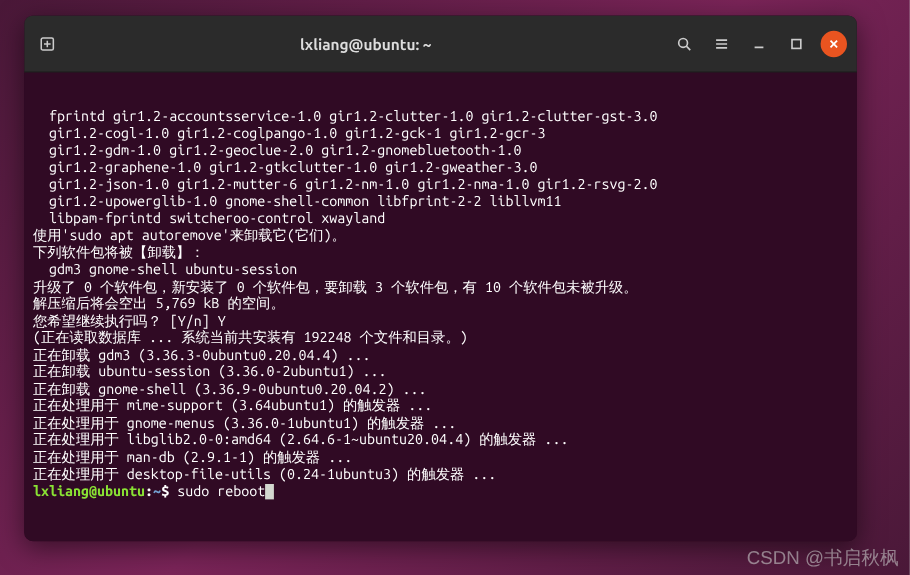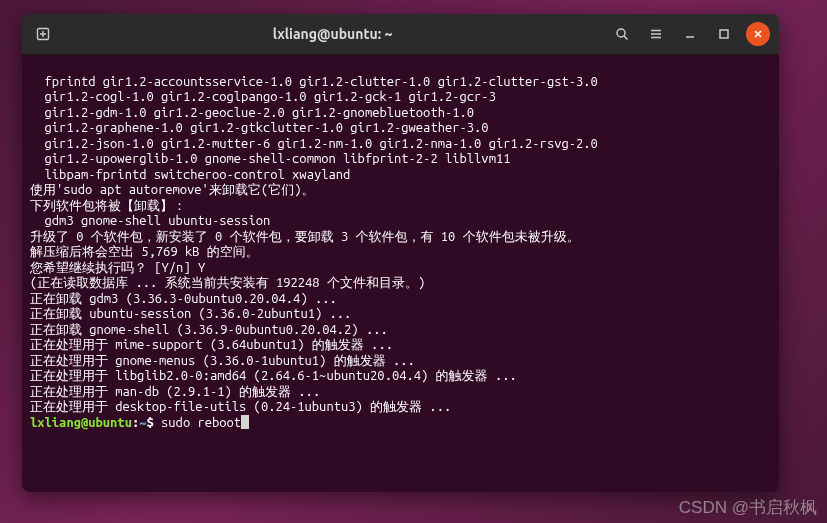--- a/index.html
+++ b/index.html
@@ -12,21 +12,21 @@
   .window {
     position: absolute; top: 14px; left: 22px;
     width: 757px; height: 478px;
     background: #300a24;
     border-radius: 8px;
     box-shadow: 0 6px 24px rgba(0,0,0,0.5);
     display: flex; flex-direction: column;
     overflow: hidden;
   }
   .titlebar {
-    height: 41px; background: #2b2b2b;
+    height: 52px; background: #2b2b2b;
     display: flex; align-items: center;
     padding: 0 6px; gap: 6px;
     border-bottom: 1px solid #1a1a1a;
   }
   .tb-btn {
     width: 30px; height: 30px;
     border-radius: 4px;
     display: flex; align-items: center; justify-content: center;
     color: #ddd;
   }
@@ -37,21 +37,21 @@
   }
   .tb-right { display:flex; align-items:center; gap:4px;}
   .circle-close {
     width: 24px; height: 24px; border-radius: 50%;
     background: #e95420;
     display:flex;align-items:center;justify-content:center;
     color:#fff;
   }
   .term {
     flex: 1; background: #300a24;
-    padding: 3px 8px 6px 8px;
+    padding: 17px 8px 6px 8px;
     color: #d3d7cf; font-size: 13px; line-height: 15.5px;
     overflow: hidden; white-space: pre;
   }
   .white { color: #ffffff; }
   .prompt-user { color: #8ae234; font-weight: bold; }
   .prompt-colon { color: #ffffff; font-weight: bold; }
   .prompt-path { color: #729fcf; font-weight: bold; }
   .cursor {
     display: inline-block; width: 8px; height: 14px;
     background: #d3d7cf; vertical-align: text-bottom;

